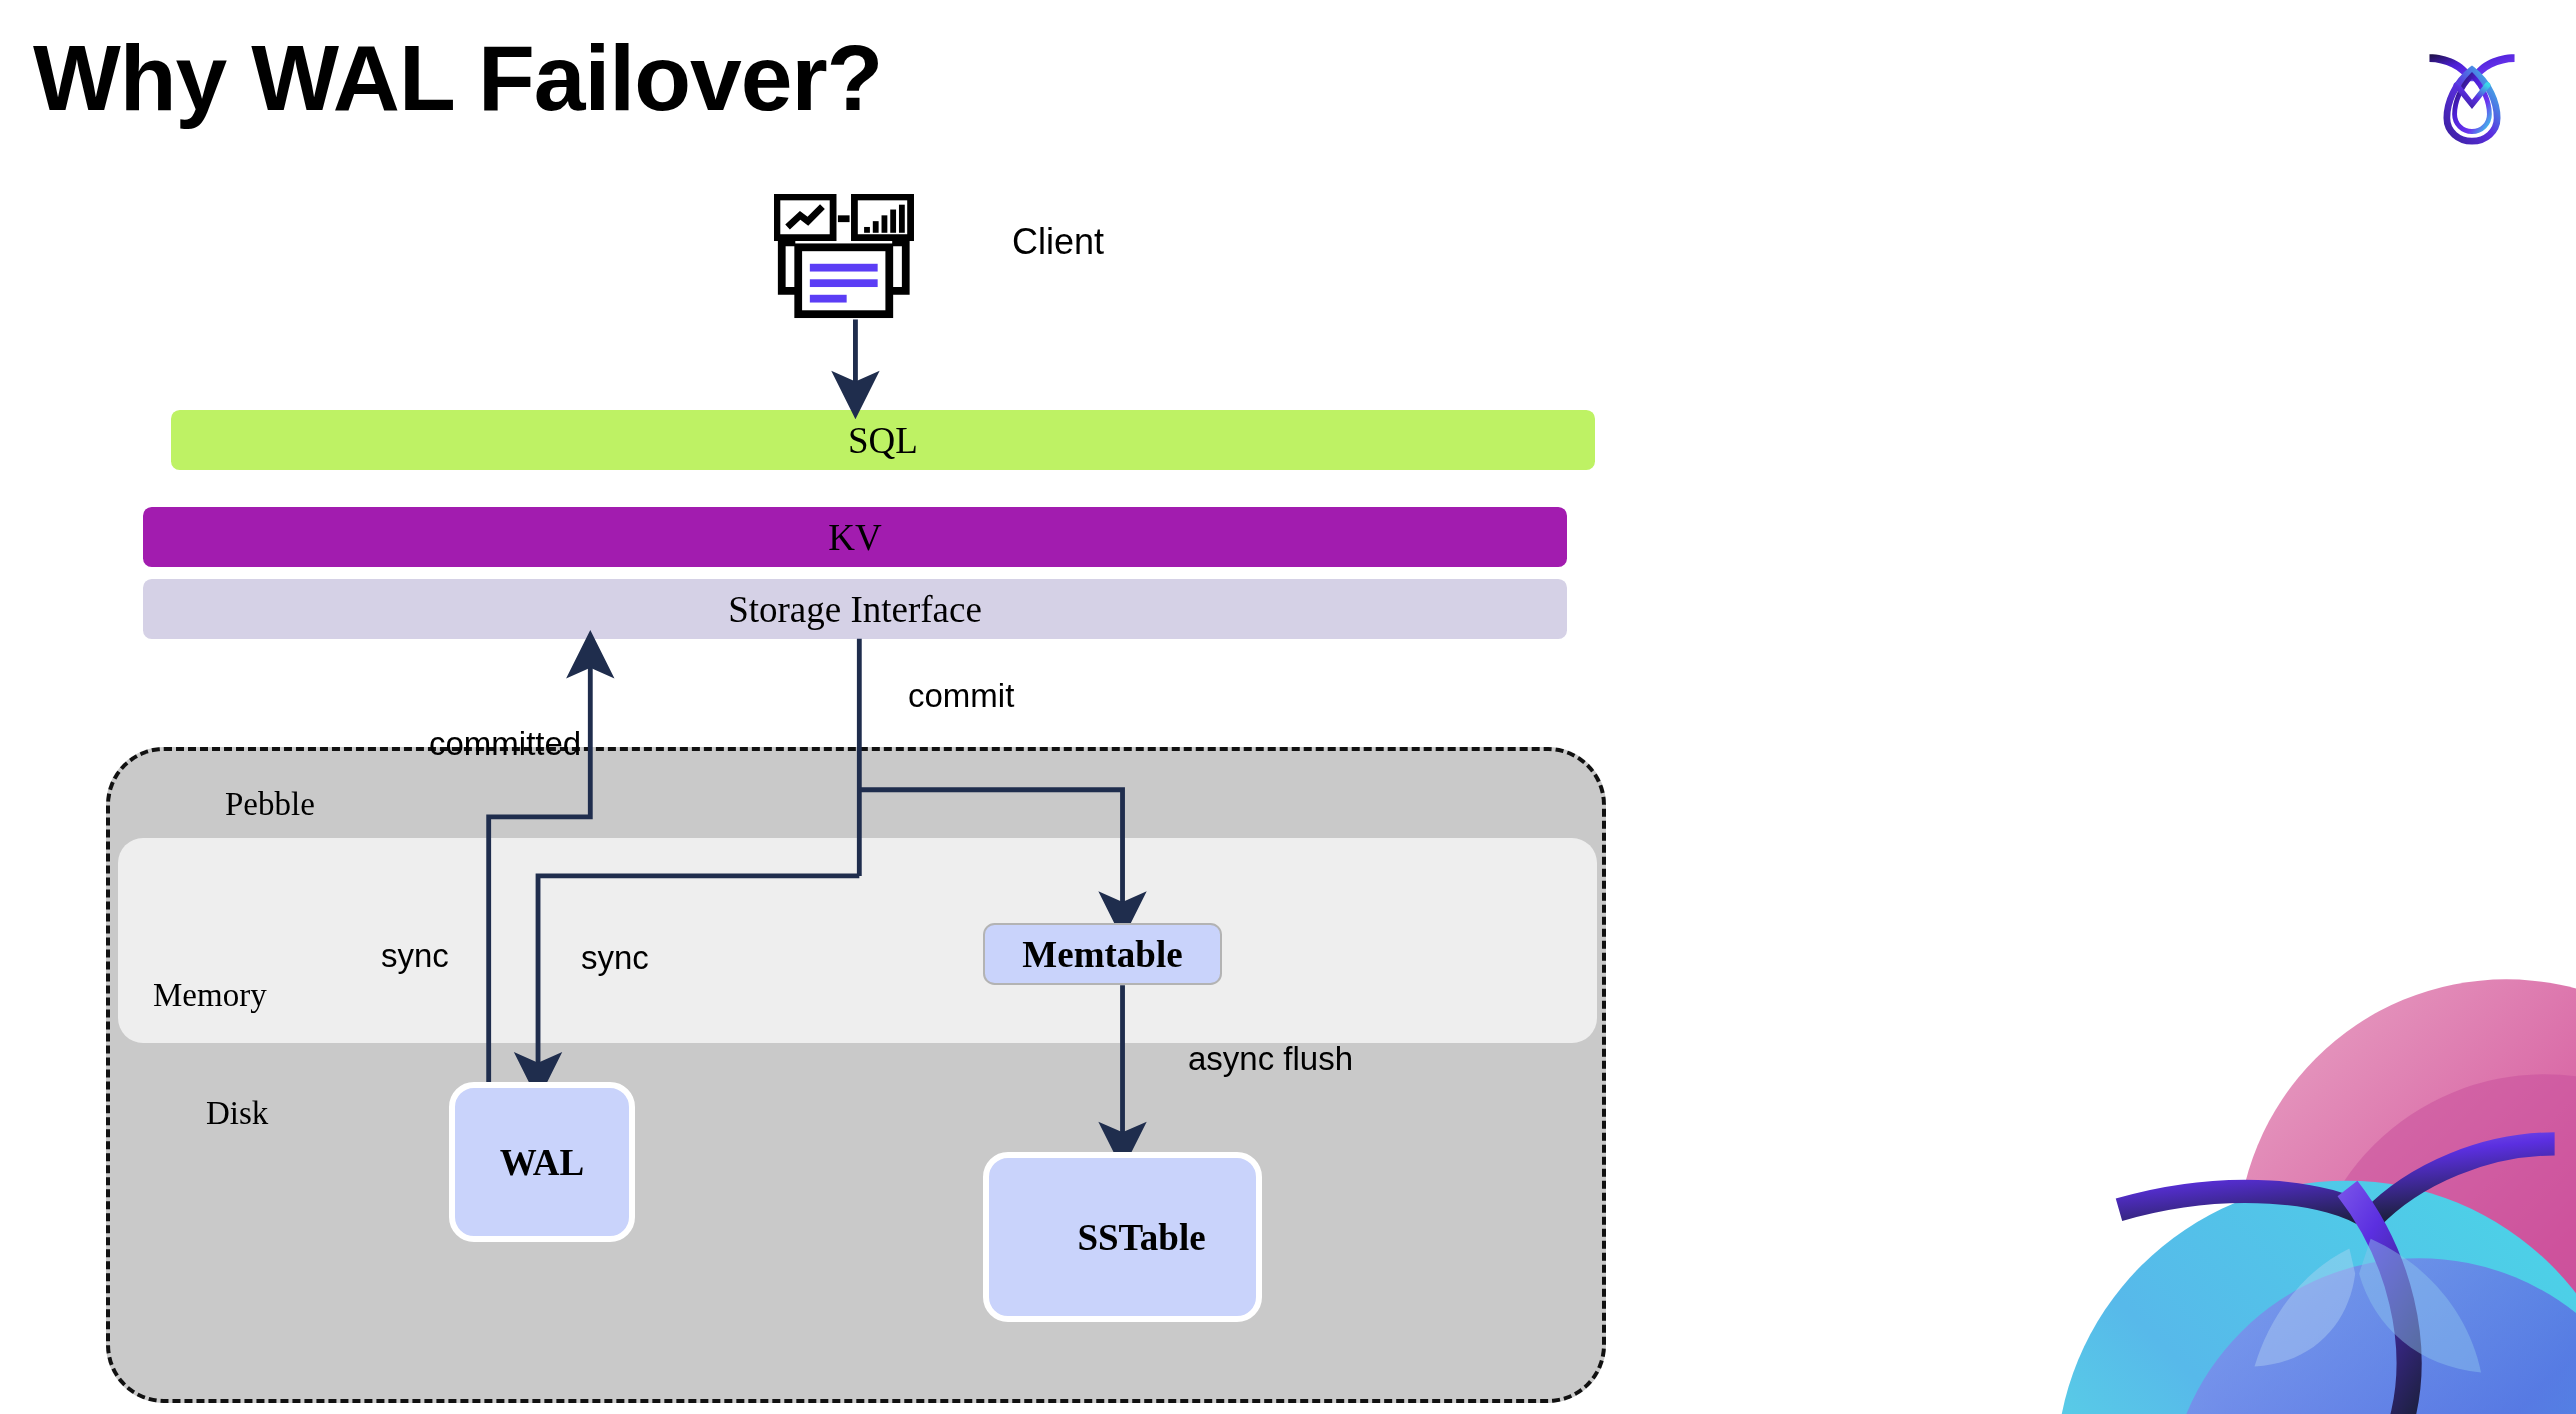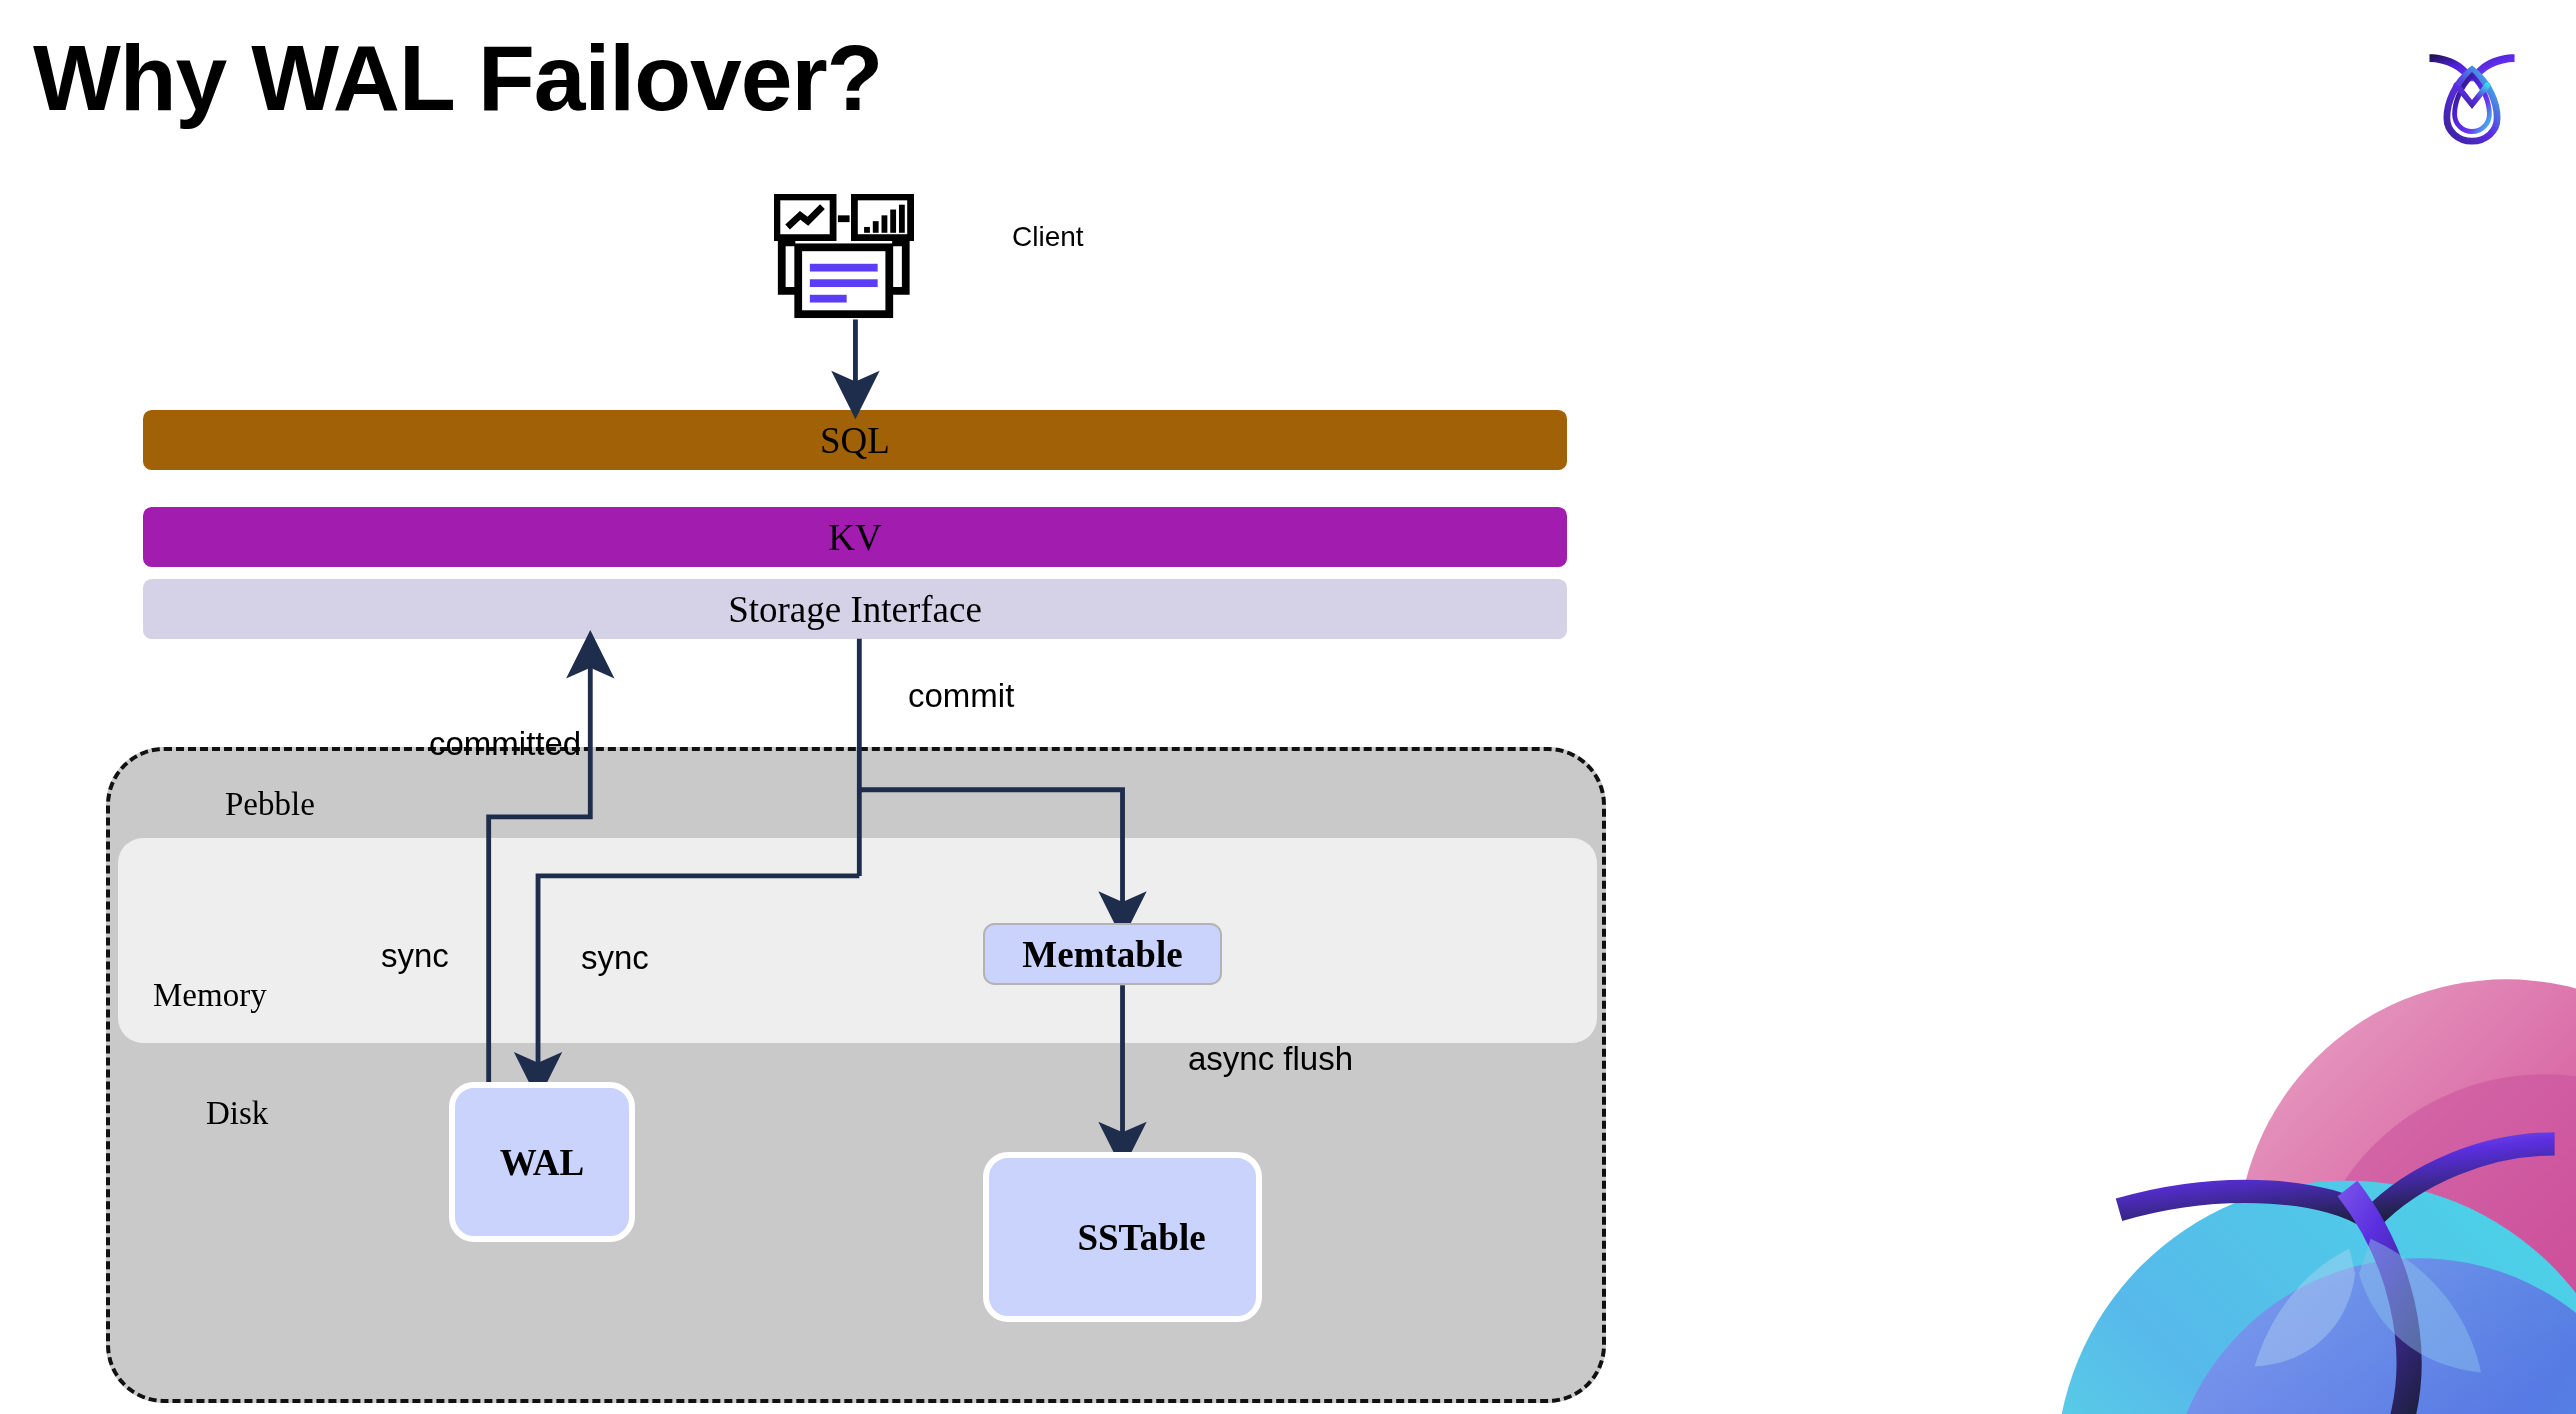--- a/index.html
+++ b/index.html
@@ -56,40 +56,40 @@
     position: absolute;
     left: 774px;
     top: 194px;
     width: 155px;
     height: 126px;
   }
   #client-label {
     position: absolute;
     left: 1012px;
     top: 221px;
-    font-size: 28px;
+    font-size: 36px;
     color: #000000;
     font-family: "Liberation Sans", sans-serif;
   }
 
   
   .layer-bar {
     position: absolute;
     left: 143px;
     width: 1424px;
     height: 60px;
     border-radius: 8.7px;
     display: flex;
     align-items: center;
     justify-content: center;
     font-family: "Liberation Serif", serif;
     font-size: 37px;
     color: #000000;
   }
-  #layer-sql { top: 410px; background: #a16207; }
+  #layer-sql { top: 410px; background: #bef264; margin-left: 28px; }
   #layer-kv  { top: 507px; background: #a21caf; }
   #layer-si  { top: 579px; background: #d5d1e6; }
 
   
   #pebble-box {
     position: absolute;
     left: 106px;
     top: 747px;
     width: 1500px;
     height: 656px;

